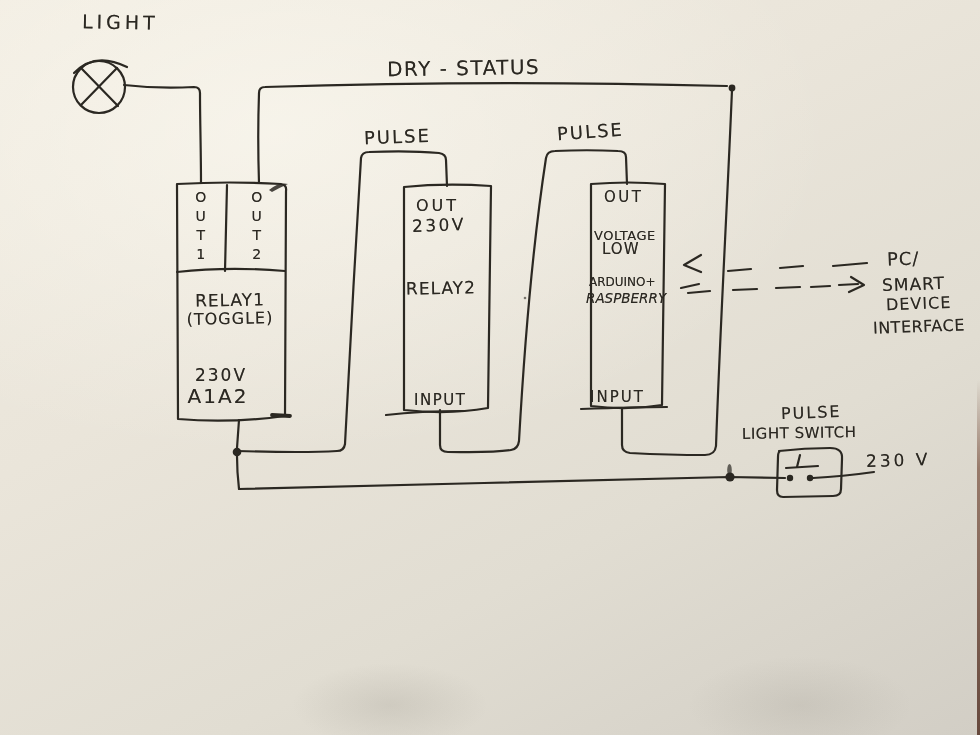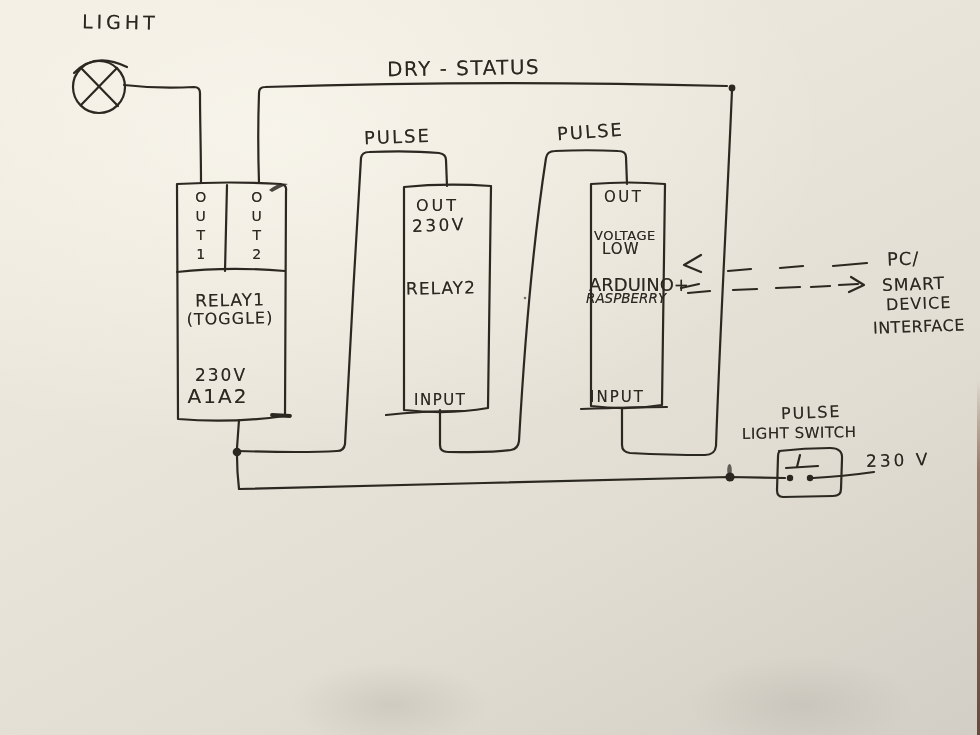--- a/index.html
+++ b/index.html
@@ -128,21 +128,21 @@
   <div class="lbl ctr" style="left:173px;top:386px;width:90px;font-size:20px;letter-spacing:2px;">A1A2</div>
 
   <div class="lbl" style="left:416px;top:198px;font-size:16px;letter-spacing:3px;">OUT</div>
   <div class="lbl" style="left:412px;top:217px;font-size:17px;letter-spacing:2.5px;transform:rotate(-2deg);">230V</div>
   <div class="lbl" style="left:406px;top:280px;font-size:17px;letter-spacing:1px;transform:rotate(-1deg);">RELAY2</div>
   <div class="lbl" style="left:414px;top:393px;font-size:15px;letter-spacing:1.5px;">INPUT</div>
 
   <div class="lbl" style="left:604px;top:190px;font-size:15px;letter-spacing:2.5px;">OUT</div>
   <div class="lbl" style="left:602px;top:206px;font-size:15px;letter-spacing:1px;margin-top:36px;">LOW</div>
   <div class="lbl" style="left:594px;top:229px;font-size:13px;letter-spacing:0.5px;">VOLTAGE</div>
-  <div class="lbl" style="left:589px;top:276px;font-size:18px;letter-spacing:0px;">ARDUINO+</div>
+  <div class="lbl" style="left:589px;top:276px;font-size:12px;letter-spacing:0px;">ARDUINO+</div>
   <div class="lbl" style="left:586px;top:291px;font-size:13.5px;letter-spacing:0px;font-style:italic;">RASPBERRY</div>
   <div class="lbl" style="left:590px;top:390px;font-size:15px;letter-spacing:2px;">INPUT</div>
 
   <div class="lbl" style="left:887px;top:250px;font-size:18px;letter-spacing:1px;transform:rotate(-2deg);">PC/</div>
   <div class="lbl" style="left:882px;top:276px;font-size:17px;letter-spacing:1px;transform:rotate(-2deg);">SMART</div>
   <div class="lbl" style="left:886px;top:296px;font-size:16px;letter-spacing:1px;transform:rotate(-2deg);">DEVICE</div>
   <div class="lbl" style="left:873px;top:319px;font-size:16px;letter-spacing:0.5px;transform:rotate(-2deg);">INTERFACE</div>
 
   <div class="lbl" style="left:781px;top:405px;font-size:16px;letter-spacing:2px;transform:rotate(-2deg);">PULSE</div>
   <div class="lbl" style="left:742px;top:426px;font-size:15px;letter-spacing:0.5px;transform:rotate(-1deg);">LIGHT SWITCH</div>

